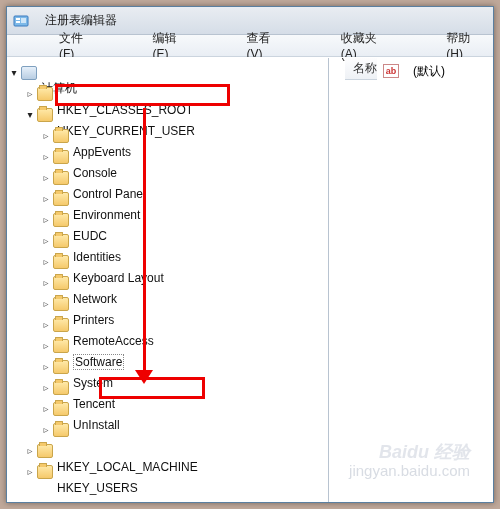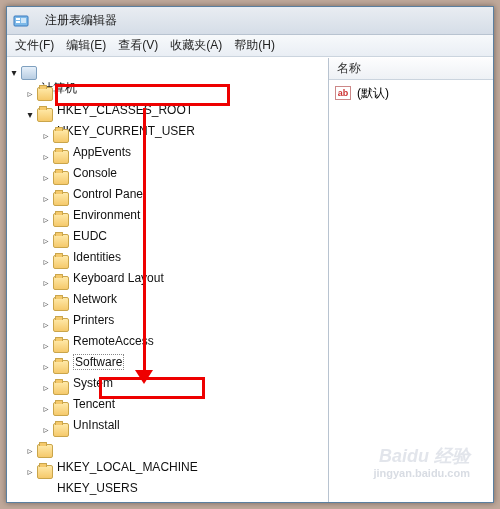--- a/index.html
+++ b/index.html
@@ -36,52 +36,53 @@
   .menubar {
     height: 22px;
     background: linear-gradient(#f7f9fb, #e9eef4);
     border-bottom: 1px solid #cbd4de;
     display: flex;
     align-items: center;
     gap: 12px;
     padding: 0 8px;
     color: #222;
   }
-  .menubar span { cursor: default; }
+  .menubar span { cursor: default; margin-left: 44px; }
   .content {
     flex: 1;
     display: flex;
     min-height: 0;
     border-top: 1px solid #fff;
   }
   .tree-pane {
     width: 322px;
     border-right: 1px solid #b8c3d0;
     background: #fff;
     overflow: auto;
     padding: 4px 0 20px 0;
     position: relative;
   }
   .list-pane {
     flex: 1;
     background: #fff;
     display: flex;
-    flex-direction: column;
+    flex-direction: row;
+    margin-left: 16px;
   }
   .list-header {
     height: 22px;
     background: linear-gradient(#fdfdfe,#eef1f5);
     border-bottom: 1px solid #cbd4de;
     display: flex;
     align-items: center;
     padding-left: 8px;
     color: #333;
   }
   .list-body { flex:1; padding: 4px 6px; }
-  .list-row { display:flex; align-items:center; gap:6px; height:18px; }
+  .list-row { display:flex; align-items:center; gap:14px; height:18px; }
   .ab-icon {
     width:16px; height:14px;
     border:1px solid #c88; background:#fff;
     display:flex; align-items:center; justify-content:center;
     font-size:9px; color:#c33; font-weight:bold; line-height:1;
   }
   .statusbar {
     height: 22px;
     background: linear-gradient(#f7f9fb,#e9eef4);
     border-top: 1px solid #cbd4de;
@@ -160,21 +161,21 @@
     position:absolute;
     right: 30px; bottom: 30px;
     color: rgba(210,215,225,.65);
     font-size: 18px;
     font-weight: bold;
     font-style: italic;
     text-align: right;
     line-height: 1.1;
     pointer-events: none;
   }
-  .watermark small { display:block; font-size:11px; font-style:normal; font-weight:bold; color: rgba(200,205,215,.7);}
+  .watermark small { display:block; font-size:15px; font-style:normal; font-weight:normal; color: rgba(200,205,215,.7);}
 </style>
 </head>
 <body>
 
 <div class="window">
   <div class="titlebar">
     <span class="icon">
       <svg width="16" height="16" viewBox="0 0 16 16">
         <rect x="1" y="3" width="14" height="10" rx="1" fill="#7db9e8" stroke="#3a7bbf"></rect>
         <rect x="3" y="5" width="4" height="2" fill="#fff"></rect>

